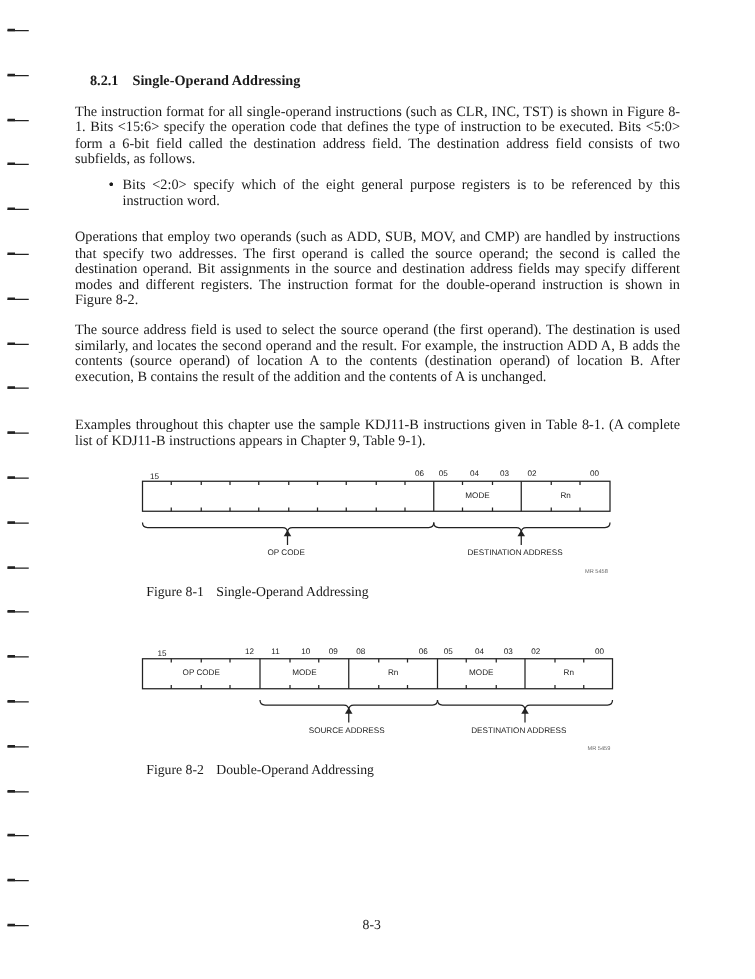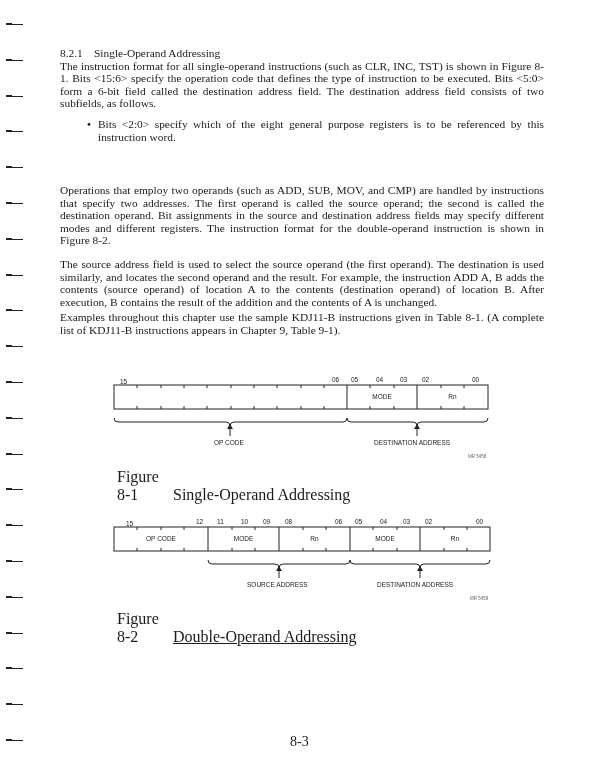--- a/index.html
+++ b/index.html
@@ -1,35 +1,35 @@
 <!DOCTYPE html>
 <html><head>
 <meta charset="utf-8">
 <style>
   html, body { margin:0; padding:0; background:#fff; }
   body { width:604px; height:783px; position:relative; overflow:hidden; font-family:"Liberation Serif", serif; color:#1a1a1a; }
   .marks { position:absolute; left:6px; top:0; width:20px; height:783px; }
   .mark { position:absolute; left:0; width:17px; height:1px; background:#222; }
   .mark::before { content:""; position:absolute; left:0; top:-1px; width:6px; height:2px; background:#222; }
   .text { position:absolute; left:60px; width:484px; font-size:11.4px; line-height:12.6px; text-align:justify; }
-  h3 { margin:0; font-size:11.4px; font-weight:normal; line-height:12.6px; }
+  h3 { margin:12px; font-size:11.4px; font-weight:bold; line-height:12.6px; }
   h3 .num { display:inline-block; width:34px; }
   p { margin:0; }
   .bullets { margin:8px 0 0 0; padding:0; list-style:none; }
   .bullets li { position:relative; padding-left:38px; margin-bottom:8px; }
   .bullets li .dot { position:absolute; left:27px; top:0; }
   .fig { position:absolute; left:100px; width:410px; height:100px; font-family:"Liberation Sans", sans-serif; }
   .fig svg { position:absolute; left:0; top:0; }
   .fig .bitnum { position:absolute; font-size:6.5px; color:#222; }
   .fig .cell-label { position:absolute; font-size:6.5px; color:#222; text-align:center; }
   .fig .under-label { position:absolute; font-size:6.5px; color:#222; }
   .fig .ref { position:absolute; font-size:4.5px; color:#666; }
-  .caption { position:absolute; left:117px; font-size:16px; }
+  .caption { position:absolute; left:117px; font-size:11px; }
   .caption .cnum { display:inline-block; width:56px; }
-  .pagenum { position:absolute; left:290px; top:734px; font-size:14px; }
+  .pagenum { position:absolute; left:290px; top:734px; font-size:11px; }
 </style>
 </head>
 <body>
 
 <div class="marks" id="marks">
     <div class="mark" style="top: 24px;"></div>
     <div class="mark" style="top: 59.8px;"></div>
     <div class="mark" style="top: 95.6px;"></div>
     <div class="mark" style="top: 131.4px;"></div>
     <div class="mark" style="top: 167.2px;"></div>
@@ -56,21 +56,21 @@
   <p>The instruction format for all single-operand instructions (such as CLR, INC, TST) is shown in Figure 8-1. Bits &lt;15:6&gt; specify the operation code that defines the type of instruction to be executed. Bits &lt;5:0&gt; form a 6-bit field called the destination address field. The destination address field consists of two subfields, as follows.</p>
   <ul class="bullets">
     <li><span class="dot">•</span></li>
     <li><span class="dot">•</span><span>Bits &lt;2:0&gt; specify which of the eight general purpose registers is to be referenced by this instruction word.</span></li>
   </ul>
 </div>
 
 <div class="text" style="top:184px;">
   <p>Operations that employ two operands (such as ADD, SUB, MOV, and CMP) are handled by instructions that specify two addresses. The first operand is called the source operand; the second is called the destination operand. Bit assignments in the source and destination address fields may specify different modes and different registers. The instruction format for the double-operand instruction is shown in Figure 8-2.</p>
   <p style="margin-top:11px;">The source address field is used to select the source operand (the first operand). The destination is used similarly, and locates the second operand and the result. For example, the instruction ADD A, B adds the contents (source operand) of location A to the contents (destination operand) of location B. After execution, B contains the result of the addition and the contents of A is unchanged.</p>
-  <p style="margin-top:3px;">Examples throughout this chapter use the sample KDJ11-B instructions given in Table 8-1. (A complete list of KDJ11-B instructions appears in Chapter 9, Table 9-1).</p>
+  <p style="margin-top:26px;">Examples throughout this chapter use the sample KDJ11-B instructions given in Table 8-1. (A complete list of KDJ11-B instructions appears in Chapter 9, Table 9-1).</p>
 </div>
 
 <div class="fig" style="top:378px;">
   <svg width="410" height="100">
     <rect x="14" y="7" width="374" height="24" fill="none" stroke="#222" stroke-width="1"></rect>
     <line x1="247" y1="7" x2="247" y2="31" stroke="#222"></line>
     <line x1="317" y1="7" x2="317" y2="31" stroke="#222"></line>
     <g stroke="#222" stroke-width="1">
       <line x1="37" y1="7" x2="37" y2="10"></line>
         <line x1="37" y1="28" x2="37" y2="31"></line>
@@ -173,15 +173,15 @@
   <span class="bitnum" style="left:376px;top:-2px;">00</span>
   <span class="cell-label" style="left:14px;top:15px;width:94px;">OP CODE</span>
   <span class="cell-label" style="left:108px;top:15px;width:71px;">MODE</span>
   <span class="cell-label" style="left:179px;top:15px;width:71px;">Rn</span>
   <span class="cell-label" style="left:250px;top:15px;width:70px;">MODE</span>
   <span class="cell-label" style="left:320px;top:15px;width:70px;">Rn</span>
   <span class="under-label" style="left:147px;top:61px;">SOURCE ADDRESS</span>
   <span class="under-label" style="left:277px;top:61px;">DESTINATION ADDRESS</span>
   <span class="ref" style="left:370px;top:76px;">MR 5459</span>
 </div>
-<div class="caption" style="top:610px;text-decoration:underline;"><span class="cnum">Figure 8-2</span><span>Double-Operand Addressing</span></div>
+<div class="caption" style="top:610px;"><span class="cnum">Figure 8-2</span><span>Double-Operand Addressing</span></div>
 
 <div class="pagenum">8-3</div>
 
 </body></html>

